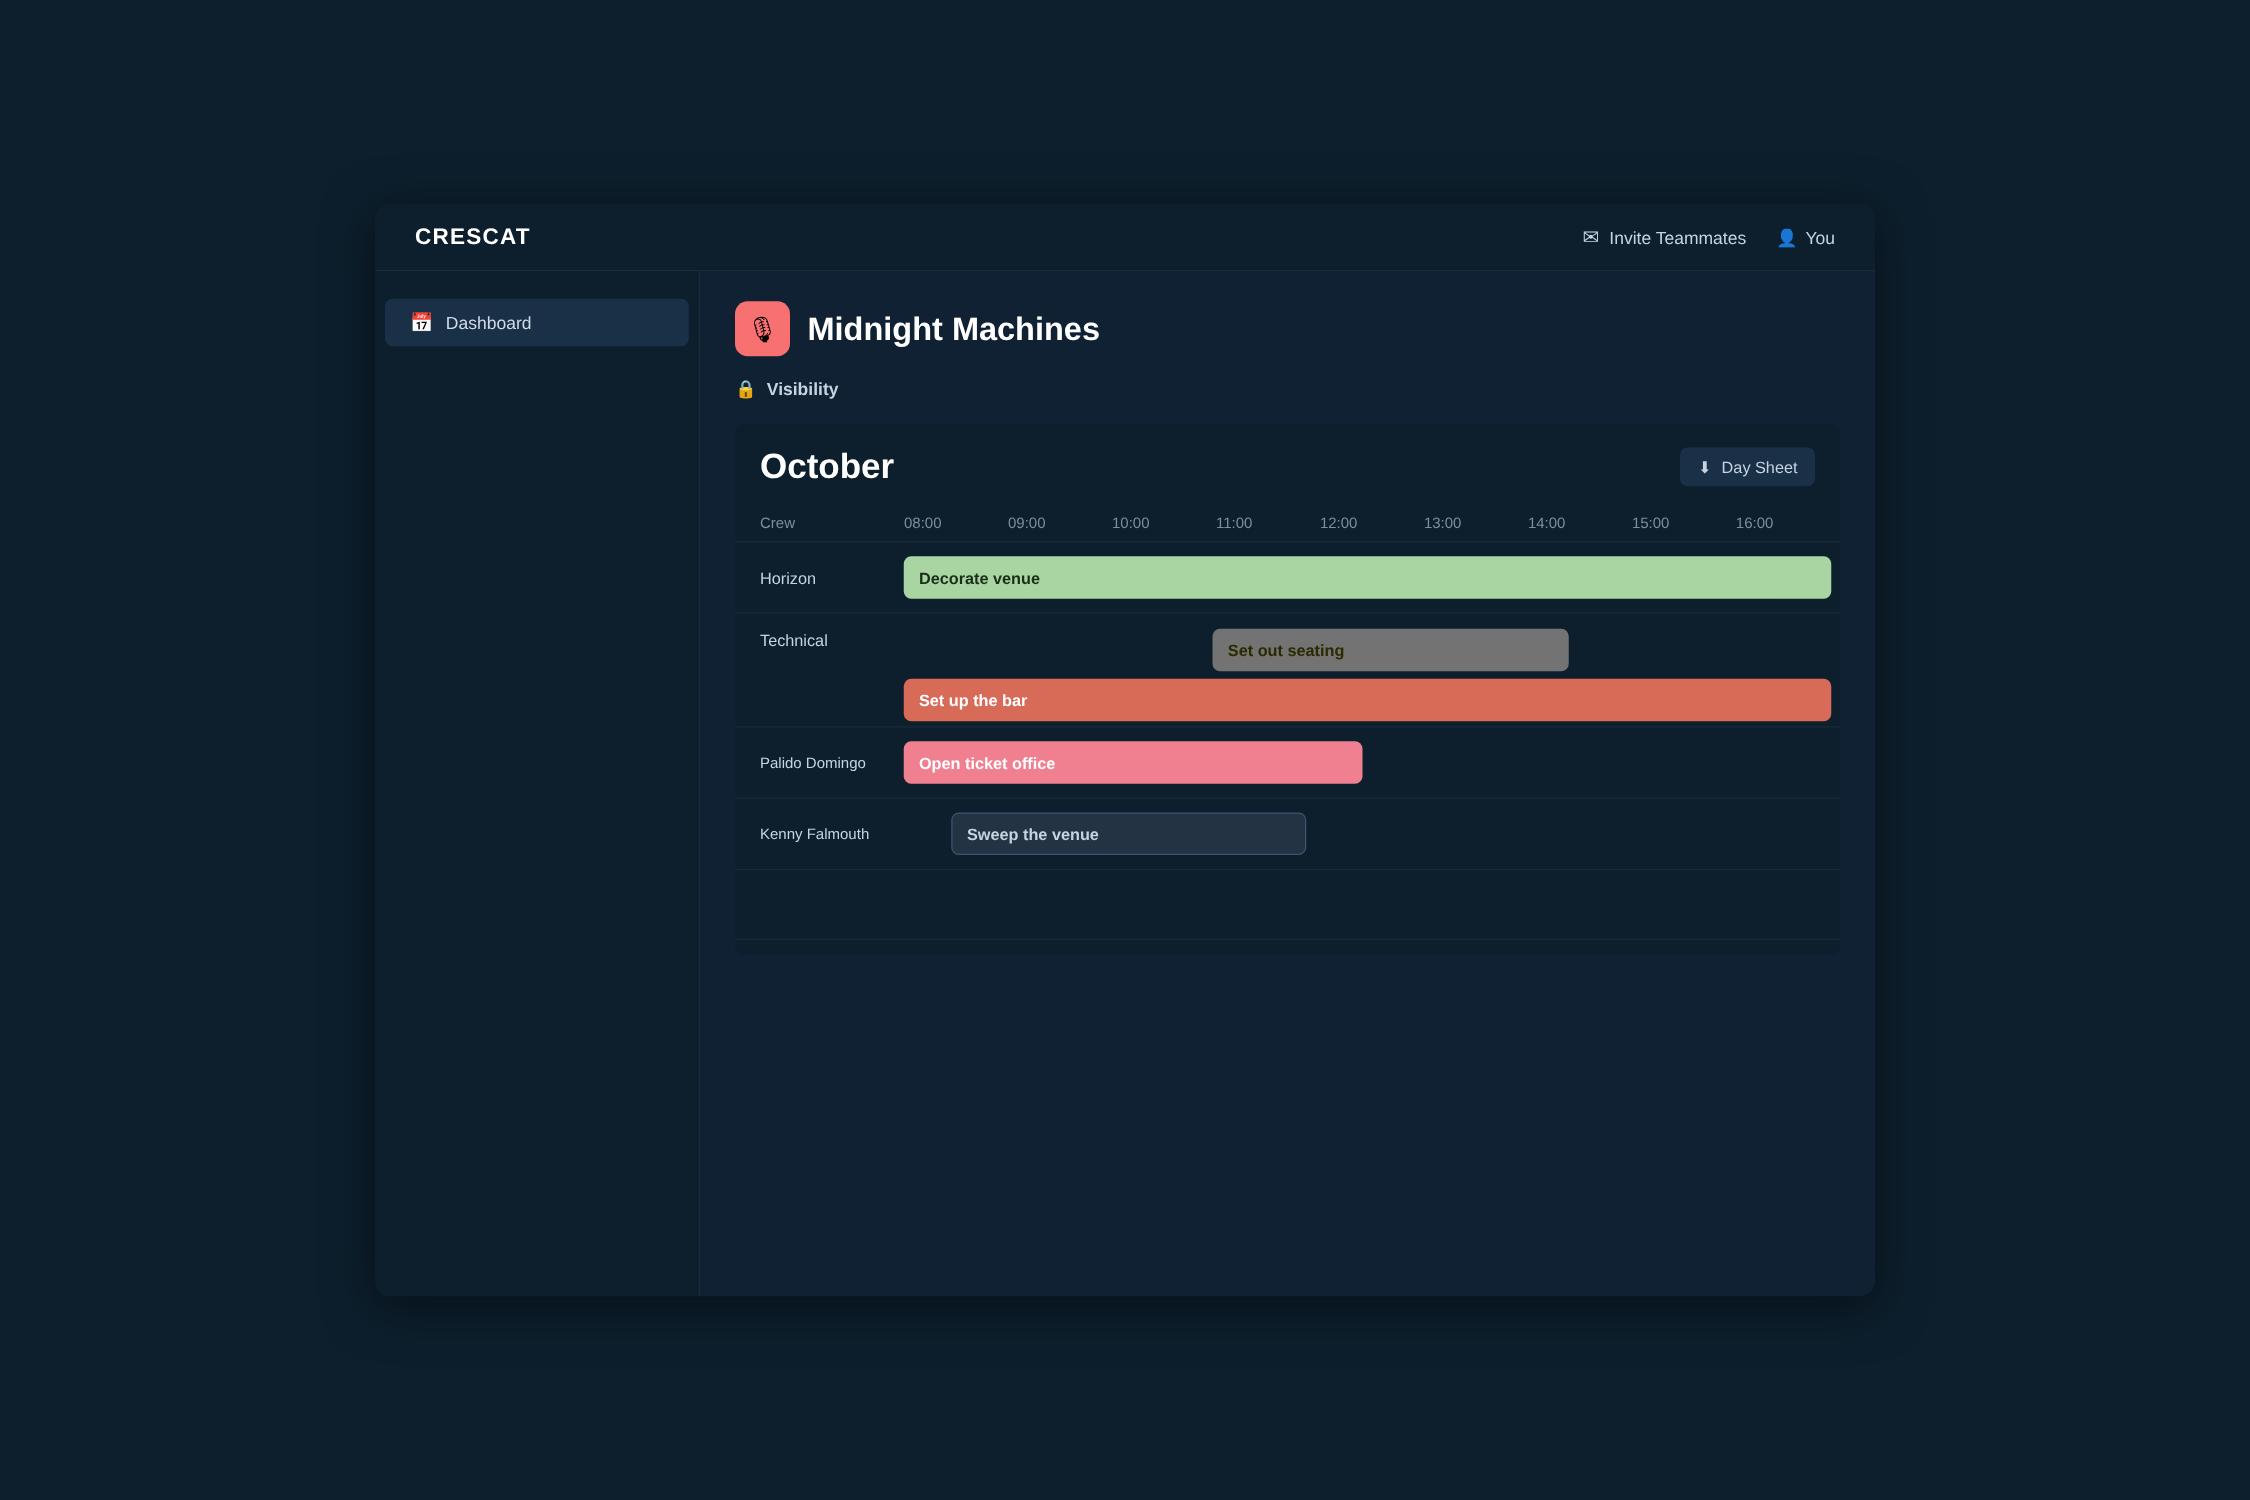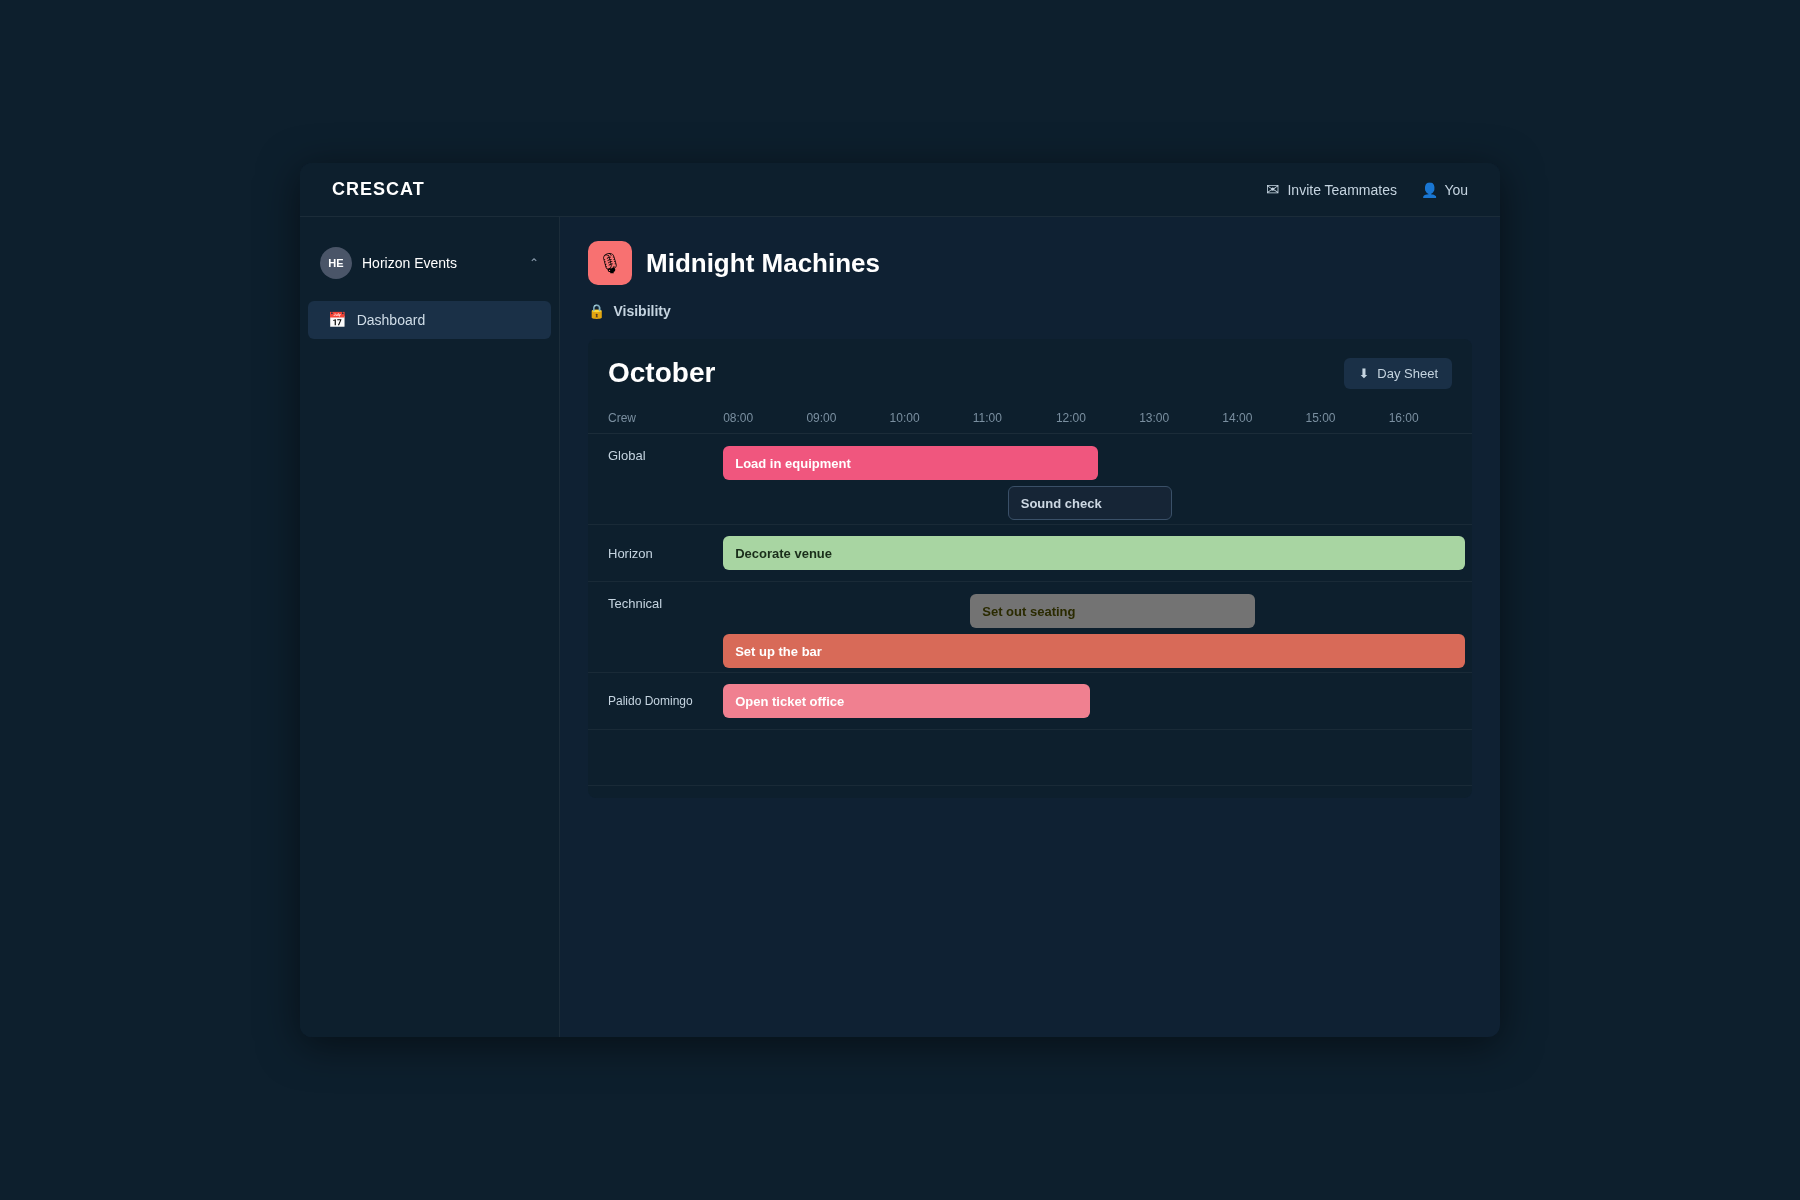--- a/index.html
+++ b/index.html
@@ -270,25 +270,20 @@
       <button class="user-btn">
         <span>👤</span>
         <span>You</span>
       </button>
     </div>
   </div>
 
   <div class="main-layout">
 
     <div class="sidebar">
-      <div class="org-selector">
-        <div class="org-avatar">HE</div>
-        <span class="org-name">Horizon Events</span>
-        <span class="chevron">⌃</span>
-      </div>
       <div class="sidebar-item active">
         <span class="sidebar-item-icon">📅</span>
         <span class="sidebar-item-label">Dashboard</span>
       </div>
     </div>
 
     <div class="content">
 
       <div class="event-header">
         <div class="event-icon">
@@ -336,35 +331,20 @@
                 <th class="time-col">11:00</th>
                 <th class="time-col">12:00</th>
                 <th class="time-col">13:00</th>
                 <th class="time-col">14:00</th>
                 <th class="time-col">15:00</th>
                 <th class="time-col">16:00</th>
               </tr>
             </thead>
             <tbody>
 
-              <tr class="timeline-row" style="height:90px;">
-                <td style="padding-left:20px;color:#c5d4e0;font-size:13px;font-weight:500;vertical-align:top;padding-top:14px;">Global</td>
-                <td colspan="9" style="padding:0;position:relative;">
-                  <div style="position:relative;height:90px;">
-
-                    <div class="gantt-bar" style="background:#f0567e;color:#fff;left:0%;width:50%;top:12px;transform:none;height:34px;border-radius:6px;">
-                      <span>Load in equipment</span>
-                    </div>
-
-                    <div class="gantt-bar" style="background:#162536;color:#cdd8e3;border:1px solid #3a5068;left:38%;width:22%;top:52px;transform:none;height:34px;border-radius:6px;">
-                      <span>Sound check</span>
-                    </div>
-                  </div>
-                </td>
-              </tr>
 
               <tr class="timeline-row">
                 <td style="padding-left:20px;color:#c5d4e0;font-size:13px;font-weight:500;">Horizon</td>
                 <td colspan="9" style="padding:0;position:relative;">
                   <div style="position:relative;height:56px;">
 
                     <div class="gantt-bar" style="background:#a8d5a2;color:#1a2e1a;left:0%;width:99%;top:50%;transform:translateY(-50%);height:34px;border-radius:6px;">
                       <span>Decorate venue</span>
                     </div>
                   </div>
@@ -393,20 +373,31 @@
                 <td colspan="9" style="padding:0;position:relative;">
                   <div style="position:relative;height:56px;">
 
                     <div class="gantt-bar" style="background:#f08090;color:#fff;left:0%;width:49%;top:50%;transform:translateY(-50%);height:34px;border-radius:6px;">
                       <span>Open ticket office</span>
                     </div>
                   </div>
                 </td>
               </tr>
 
+              <tr class="timeline-row">
+                <td style="padding-left:20px;color:#c5d4e0;font-size:12px;font-weight:400;">Kenny Falmouth</td>
+                <td colspan="9" style="padding:0;position:relative;">
+                  <div style="position:relative;height:56px;">
+
+                    <div class="gantt-bar" style="background:#243344;color:#c5d4e0;border:1px solid #3a5570;left:5%;width:38%;top:50%;transform:translateY(-50%);height:34px;border-radius:6px;">
+                      <span>Sweep the venue</span>
+                    </div>
+                  </div>
+                </td>
+              </tr>
 
               <tr class="timeline-row" style="height:36px;">
                 <td style="padding-left:20px;"></td>
                 <td colspan="9"></td>
               </tr>
 
             </tbody>
           </table>
         </div>
 

